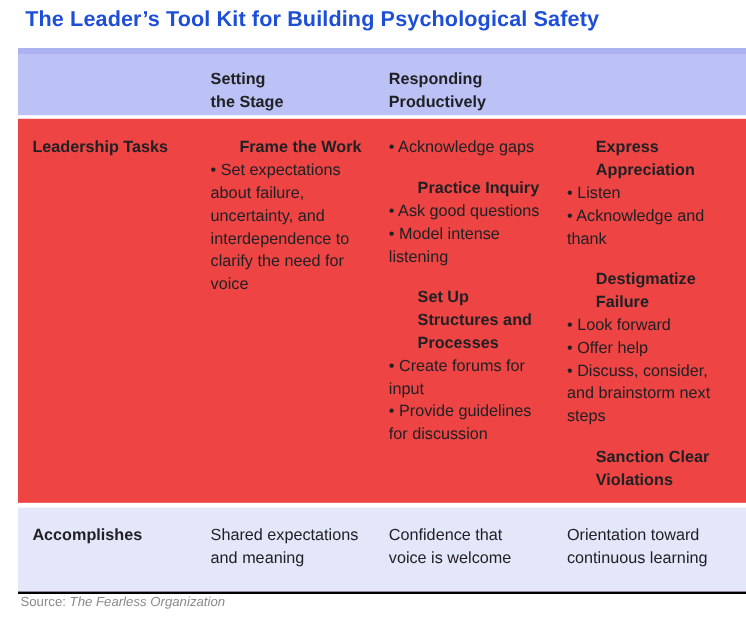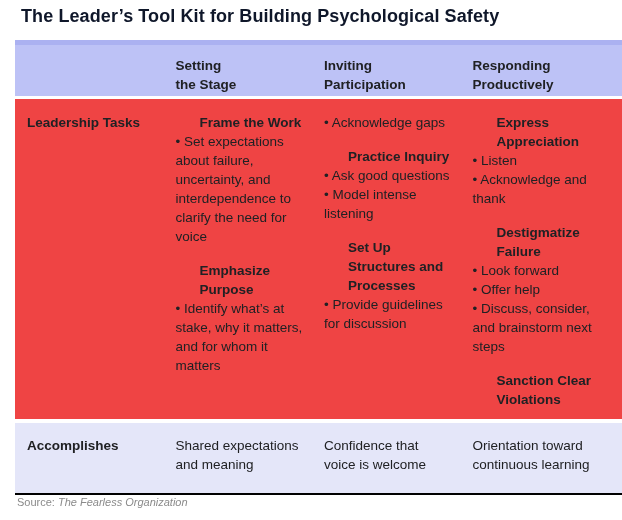--- a/index.html
+++ b/index.html
@@ -16,21 +16,21 @@
     width: 622px;
     height: 520px;
     background: #ffffff;
   }
   .title {
     position: absolute;
     left: 21px;
     top: 6px;
     font-size: 18px;
     font-weight: 600;
-    color: #0f172a;
+    color: #1d4ed8;
     letter-spacing: 0.1px;
     white-space: nowrap;
   }
   .table {
     position: absolute;
     left: 15px;
     top: 40px;
     width: 594px;
   }
   .row {
@@ -105,51 +105,46 @@
 <div class="page">
 
   <div class="title">The Leader’s Tool Kit for Building Psychological Safety</div>
 
   <div class="table">
 
     <div class="row header-row">
       <div class="cell"></div>
       <div class="cell">Setting
 the Stage</div>
-      <div class="cell">Inviting
-Participation</div>
       <div class="cell">Responding
 Productively</div>
     </div>
 
     <div class="row body-row">
       <div class="cell row-label">Leadership Tasks</div>
 
       <div class="cell">
         <div class="section">
           <div class="cell-heading">Frame the Work</div>
           <div class="bullet-line">• Set expectations about failure, uncertainty, and interdependence to clarify the need for voice</div>
-        </div>
-        <div class="section">
-          <div class="cell-heading">Emphasize Purpose</div>
-          <div class="bullet-line">• Identify what’s at stake, why it matters, and for whom it matters</div>
         </div>
       </div>
 
       <div class="cell">
         <div class="section">
           <div class="bullet-line">• Acknowledge gaps</div>
         </div>
         <div class="section">
           <div class="cell-heading">Practice Inquiry</div>
           <div class="bullet-line">• Ask good questions</div>
           <div class="bullet-line">• Model intense listening</div>
         </div>
         <div class="section">
           <div class="cell-heading">Set Up Structures and Processes</div>
+          <div class="bullet-line">• Create forums for input</div>
           <div class="bullet-line">• Provide guidelines for discussion</div>
         </div>
       </div>
 
       <div class="cell">
         <div class="section">
           <div class="cell-heading">Express Appreciation</div>
           <div class="bullet-line">• Listen</div>
           <div class="bullet-line">• Acknowledge and thank</div>
         </div>

